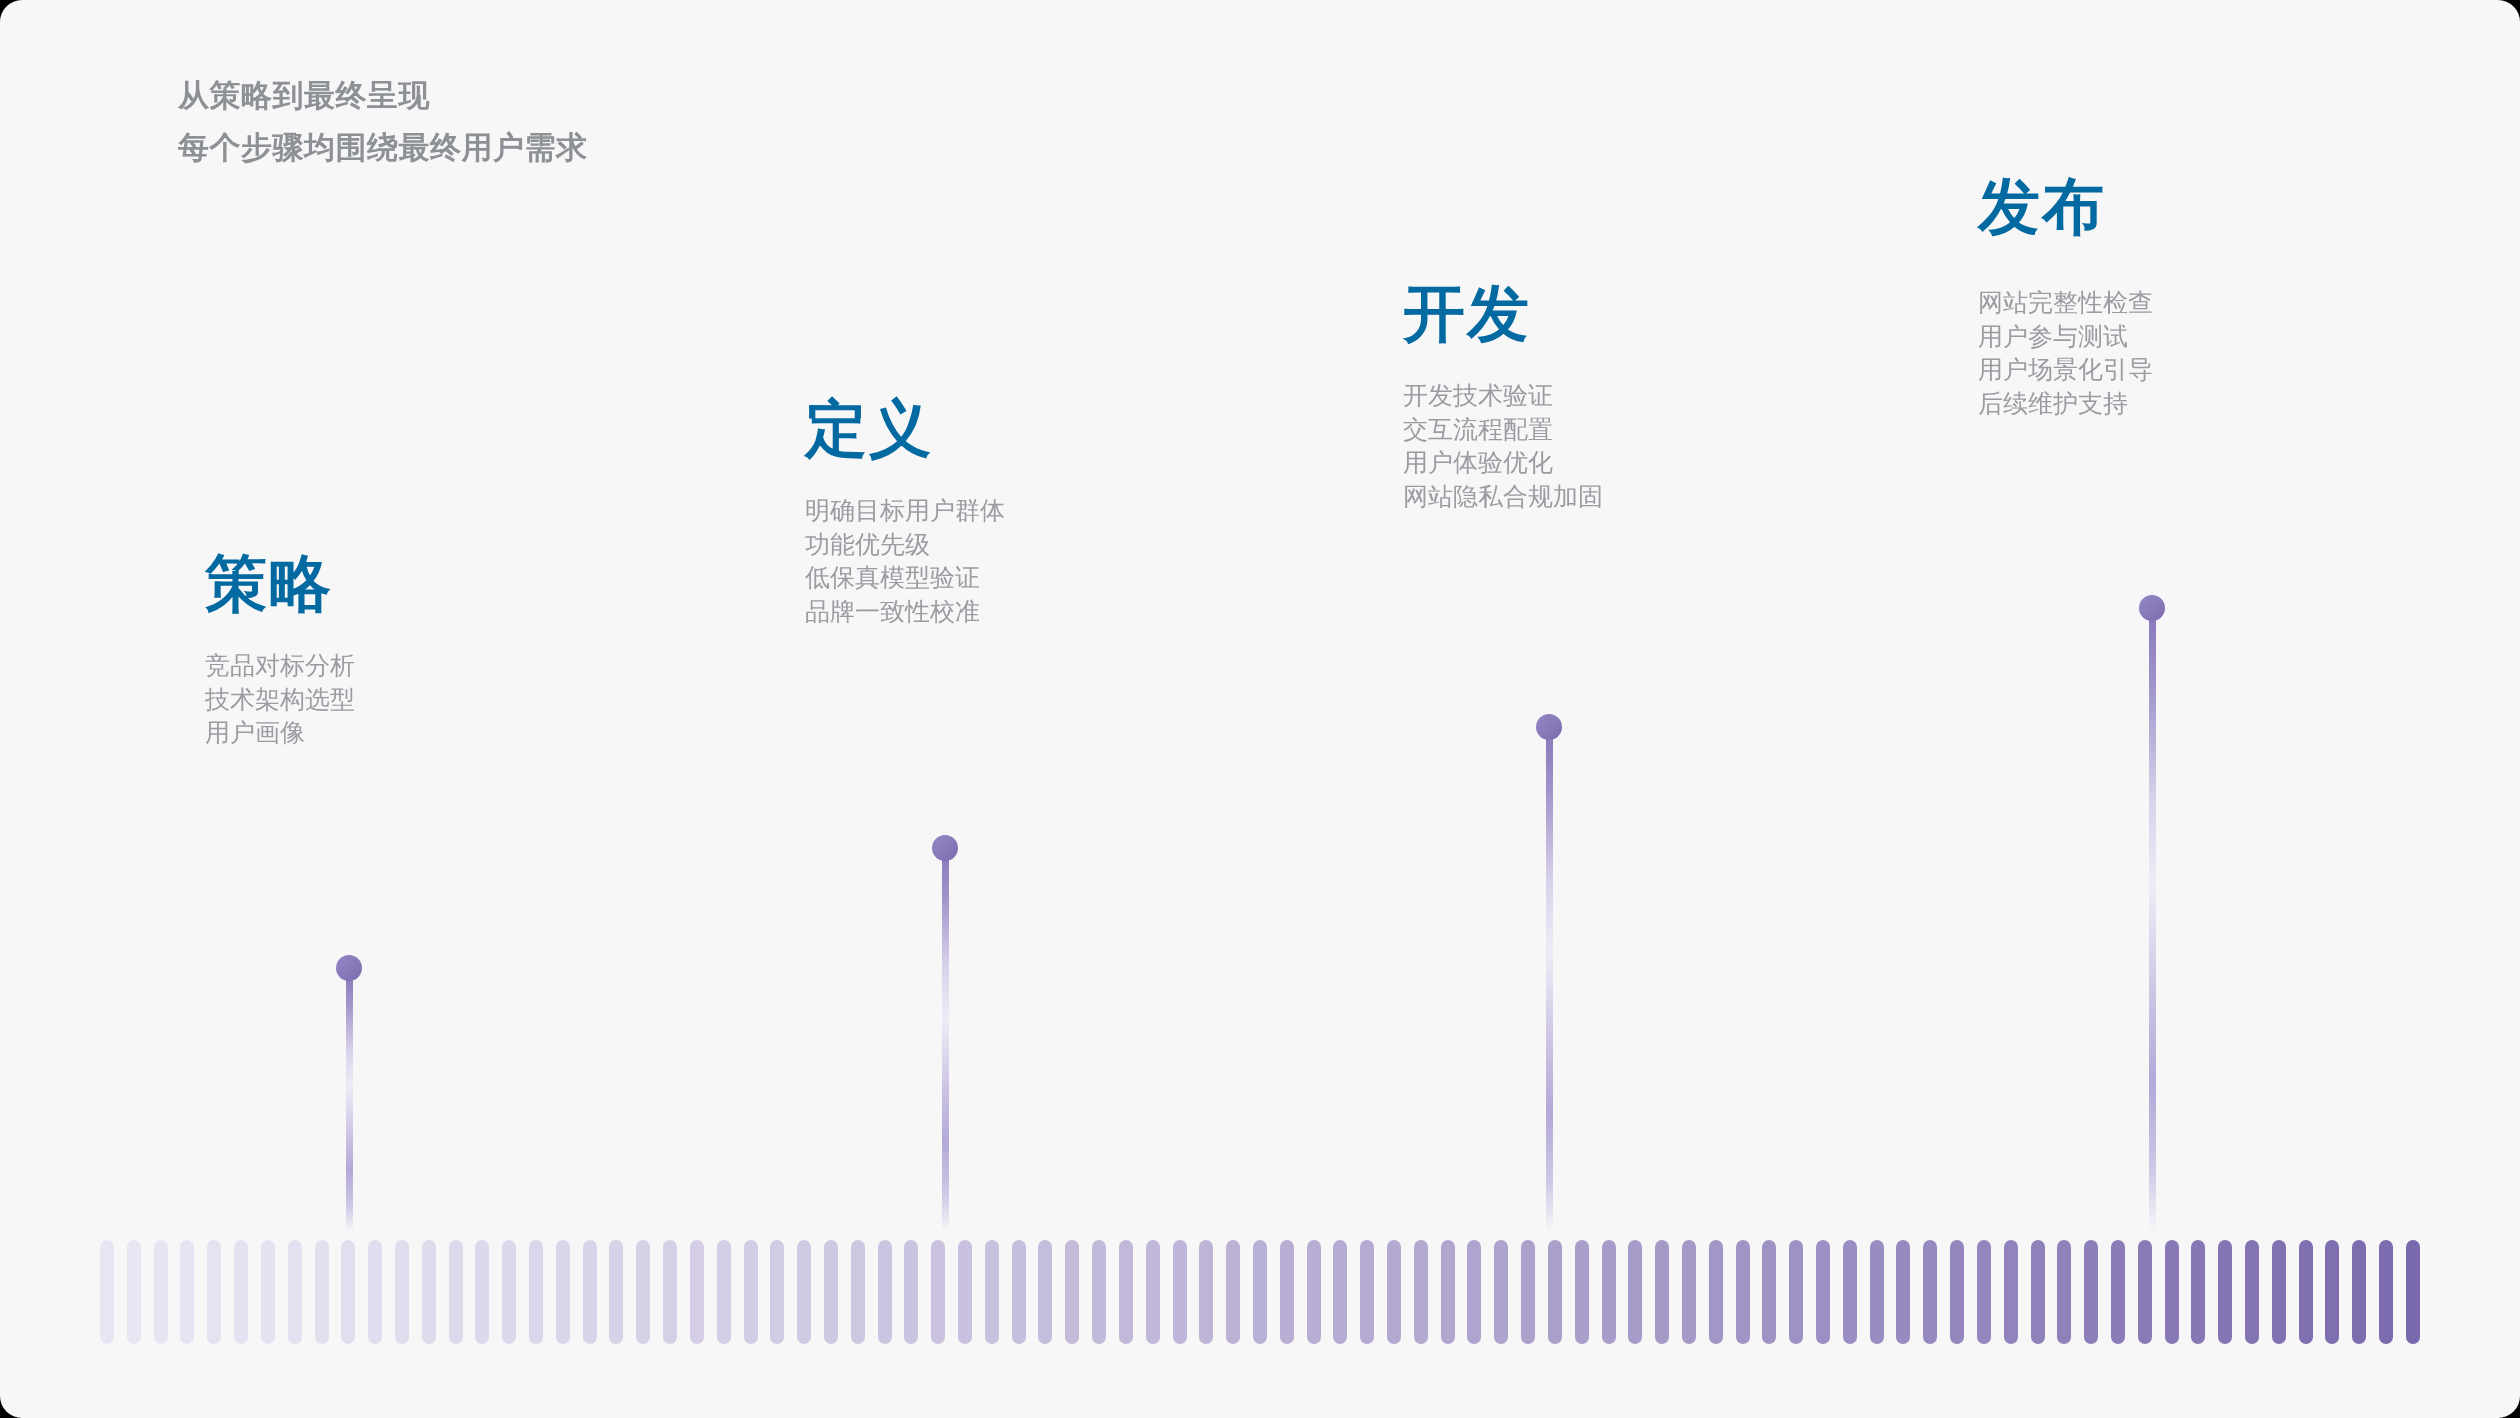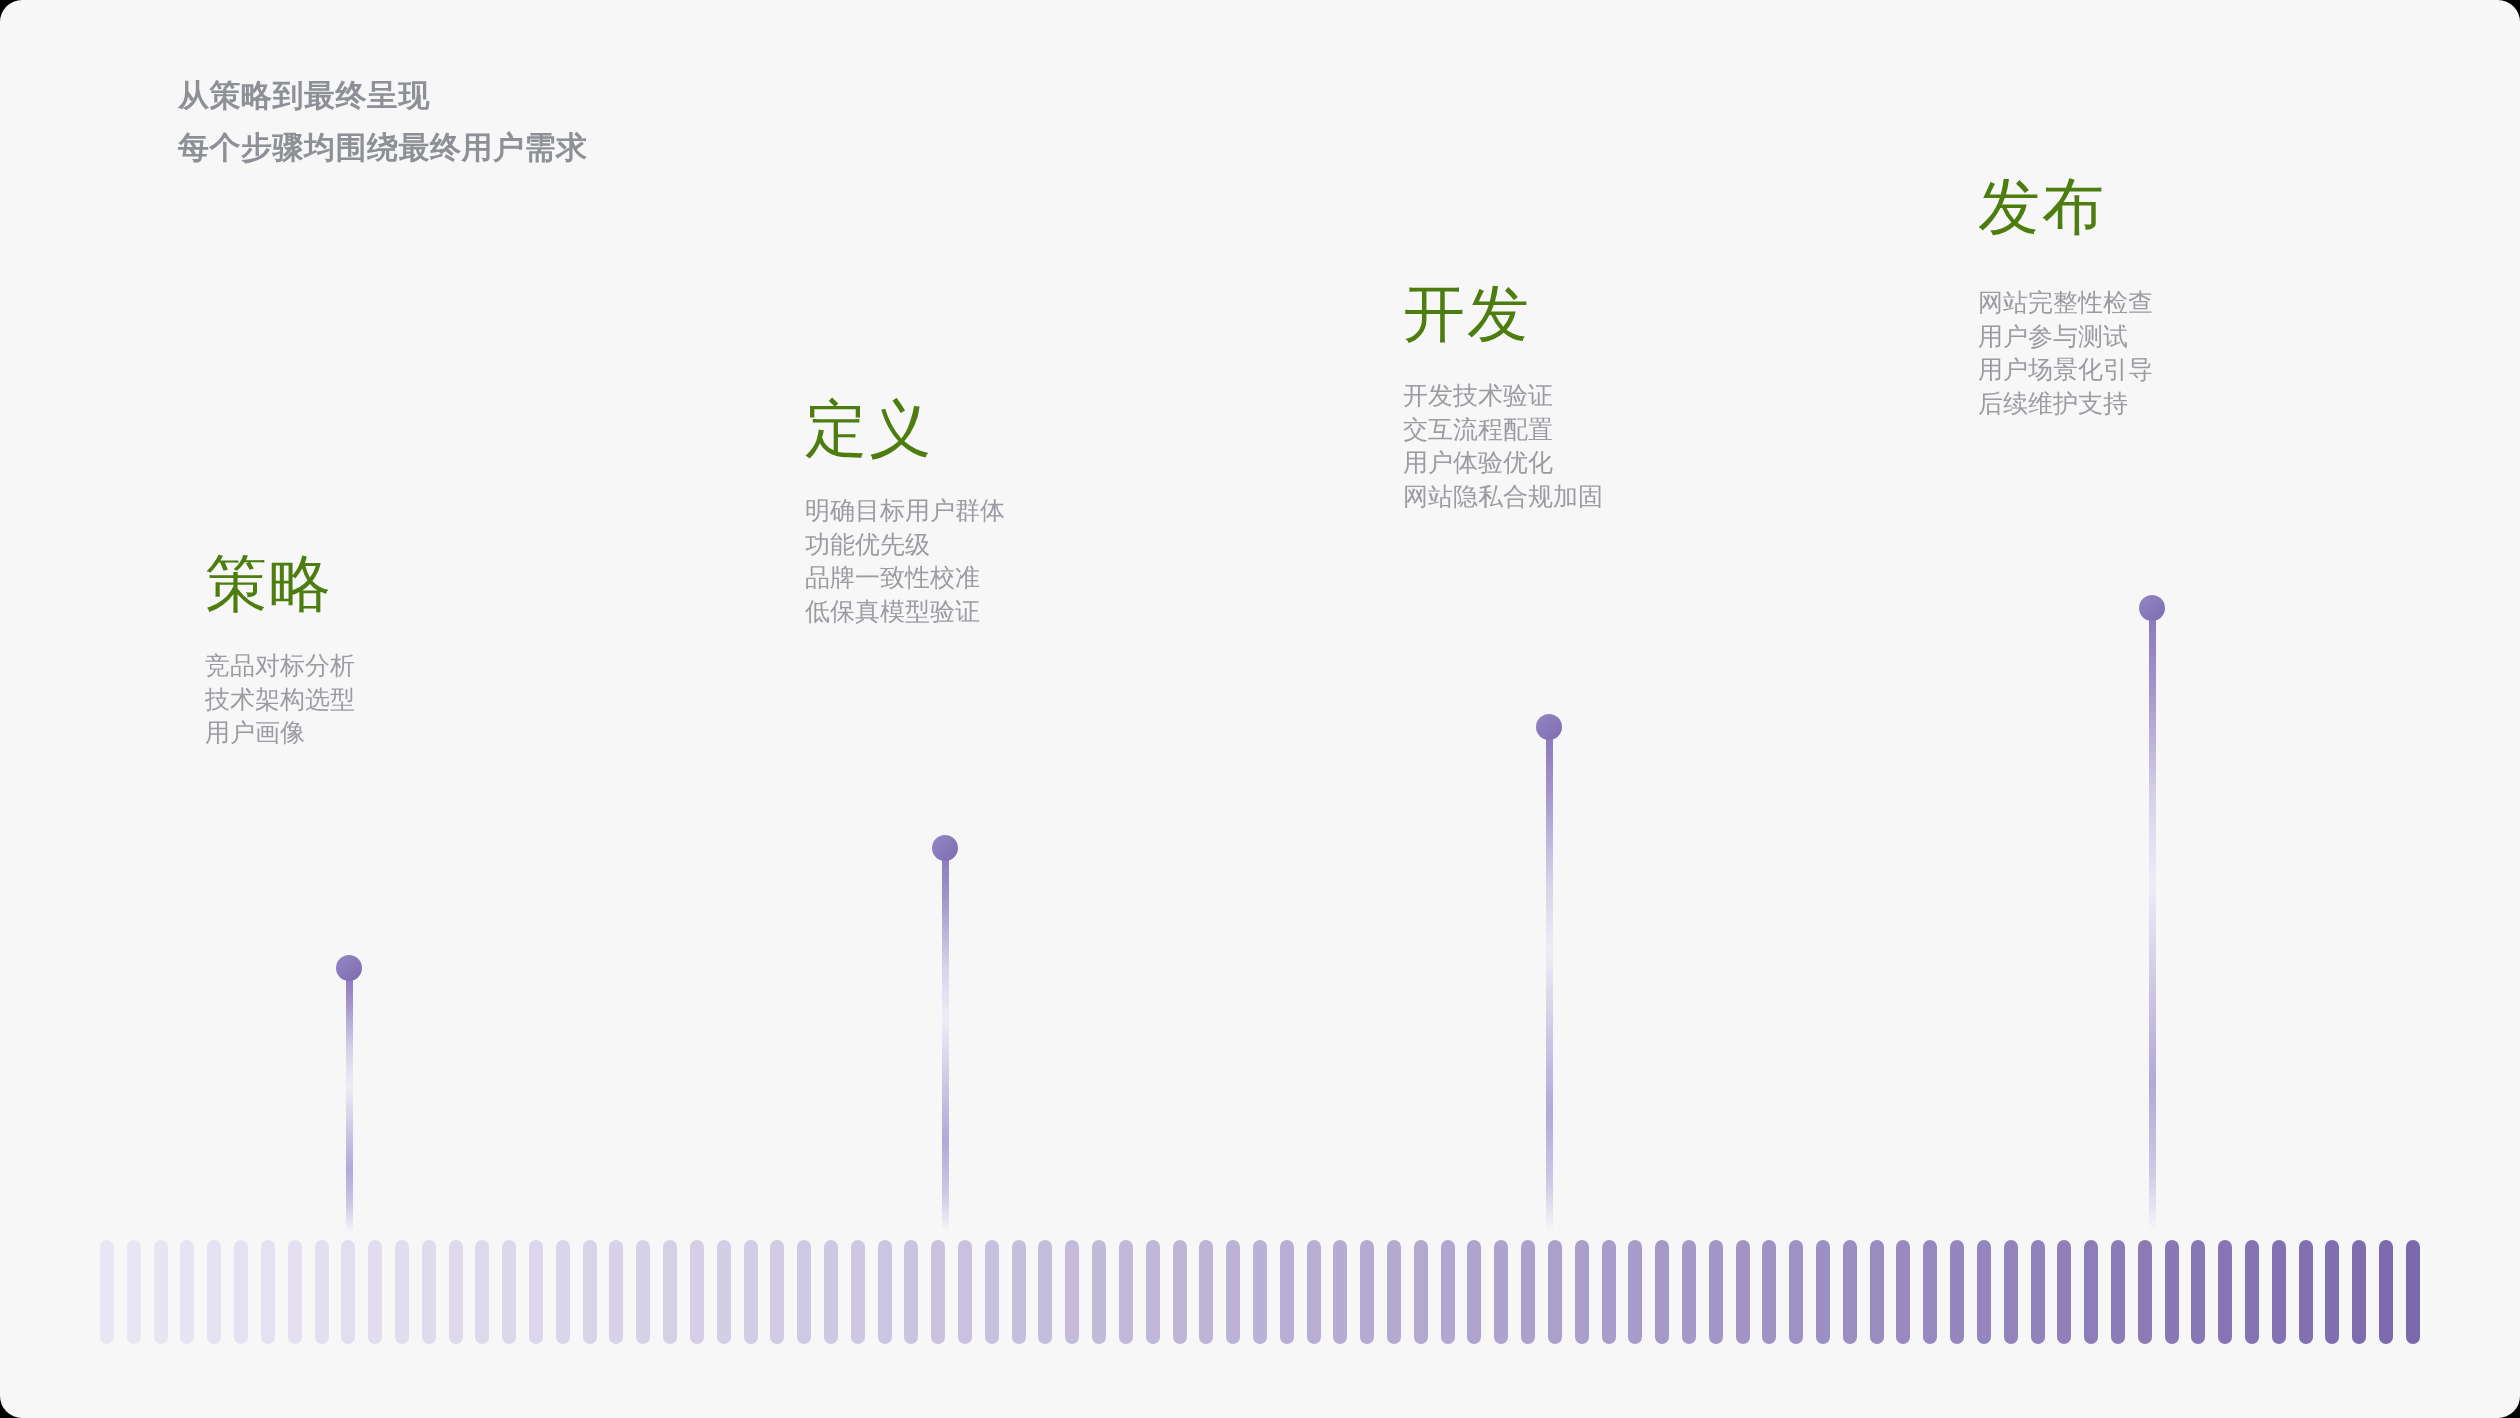--- a/index.html
+++ b/index.html
@@ -42,22 +42,22 @@
   }
 
   
   .stage {
     position: absolute;
     width: 460px;
   }
   .stage-title {
     font-size: 62px;
     line-height: 78px;
-    font-weight: 400;
-    color: #4d7c0f;
+    font-weight: 700;
+    color: #0369a1;
     letter-spacing: 2px;
     margin: 0;
     white-space: nowrap;
   }
   .stage-items {
     list-style: none;
     margin: 0;
     padding: 0;
   }
   .stage-item {
@@ -127,22 +127,22 @@
           <li class="stage-item">用户画像</li>
         </ul>
       </div>
       <div class="stem" style="left: 345.5px; top: 972px; height: 260px;"></div>
       <div class="dot" style="left: 336px; top: 955px;"></div>
       <div class="stage" style="left: 805px; top: 390px;">
         <div class="stage-title">定义</div>
         <ul class="stage-items" style="margin-top: 26px;">
           <li class="stage-item">明确目标用户群体</li>
           <li class="stage-item">功能优先级</li>
+          <li class="stage-item">低保真模型验证</li>
           <li class="stage-item">品牌一致性校准</li>
-          <li class="stage-item">低保真模型验证</li>
         </ul>
       </div>
       <div class="stem" style="left: 941.5px; top: 852px; height: 380px;"></div>
       <div class="dot" style="left: 932px; top: 835px;"></div>
       <div class="stage" style="left: 1403px; top: 275px;">
         <div class="stage-title">开发</div>
         <ul class="stage-items" style="margin-top: 26px;">
           <li class="stage-item">开发技术验证</li>
           <li class="stage-item">交互流程配置</li>
           <li class="stage-item">用户体验优化</li>

